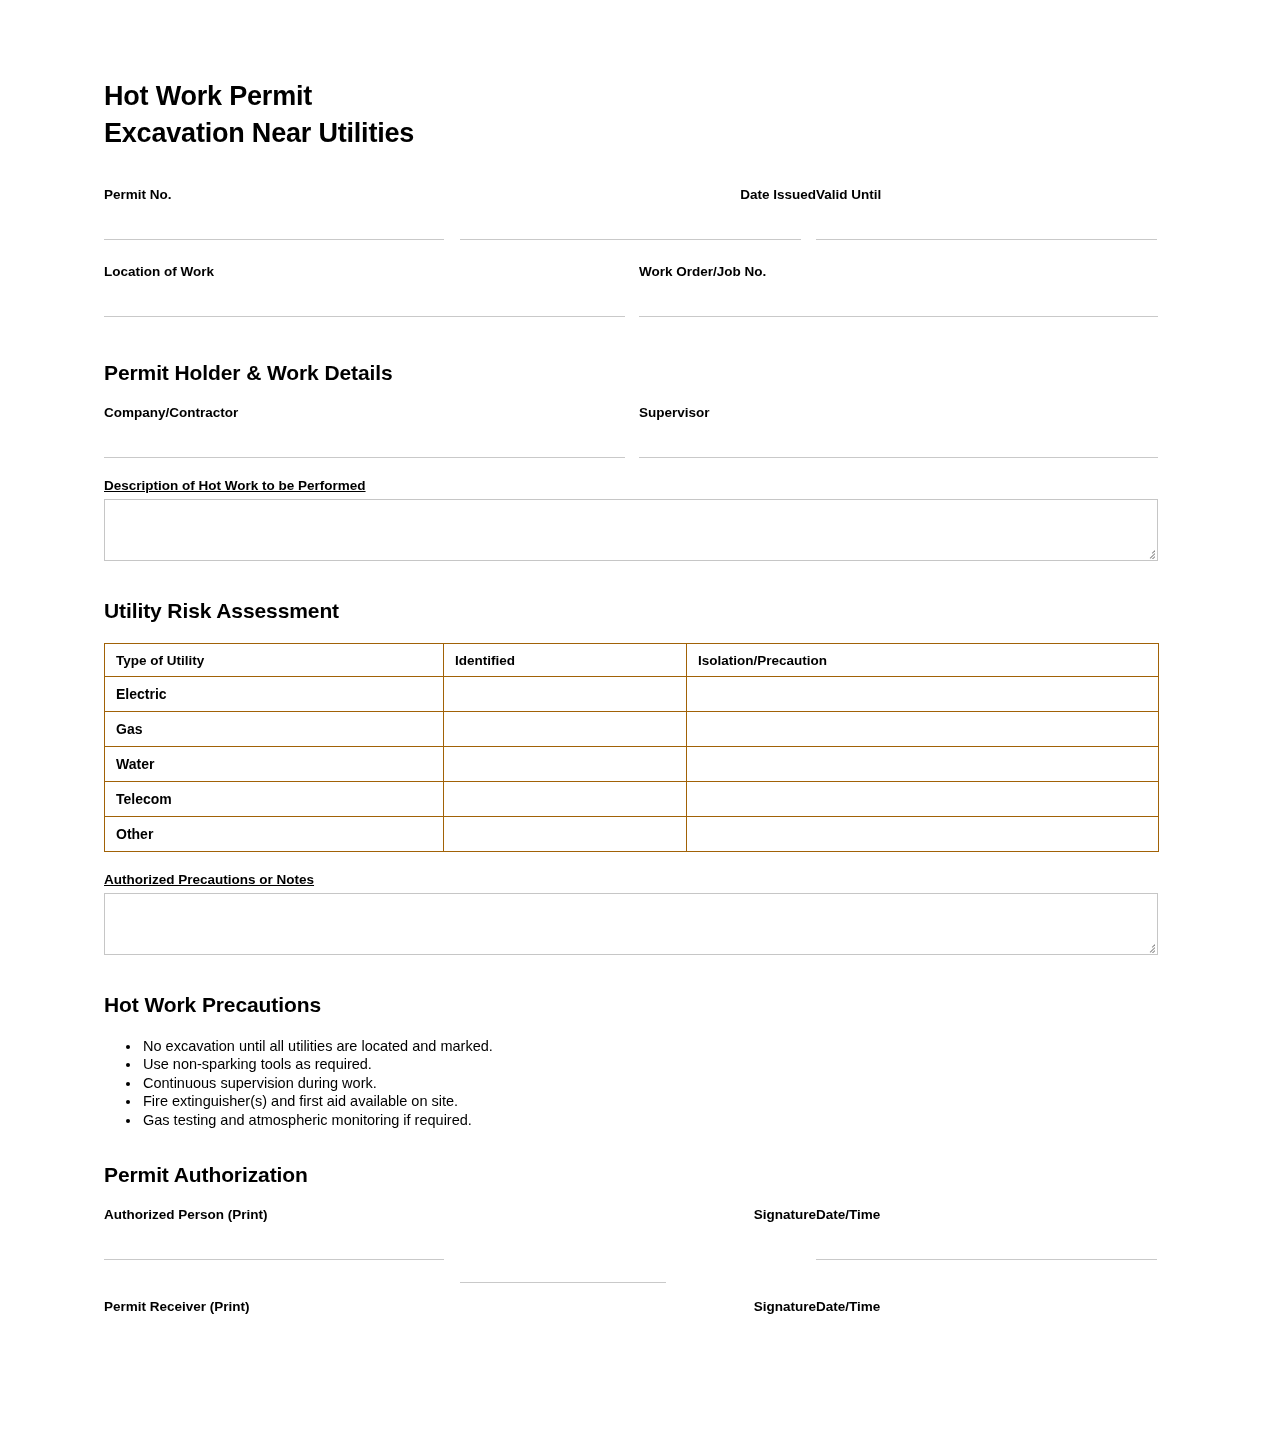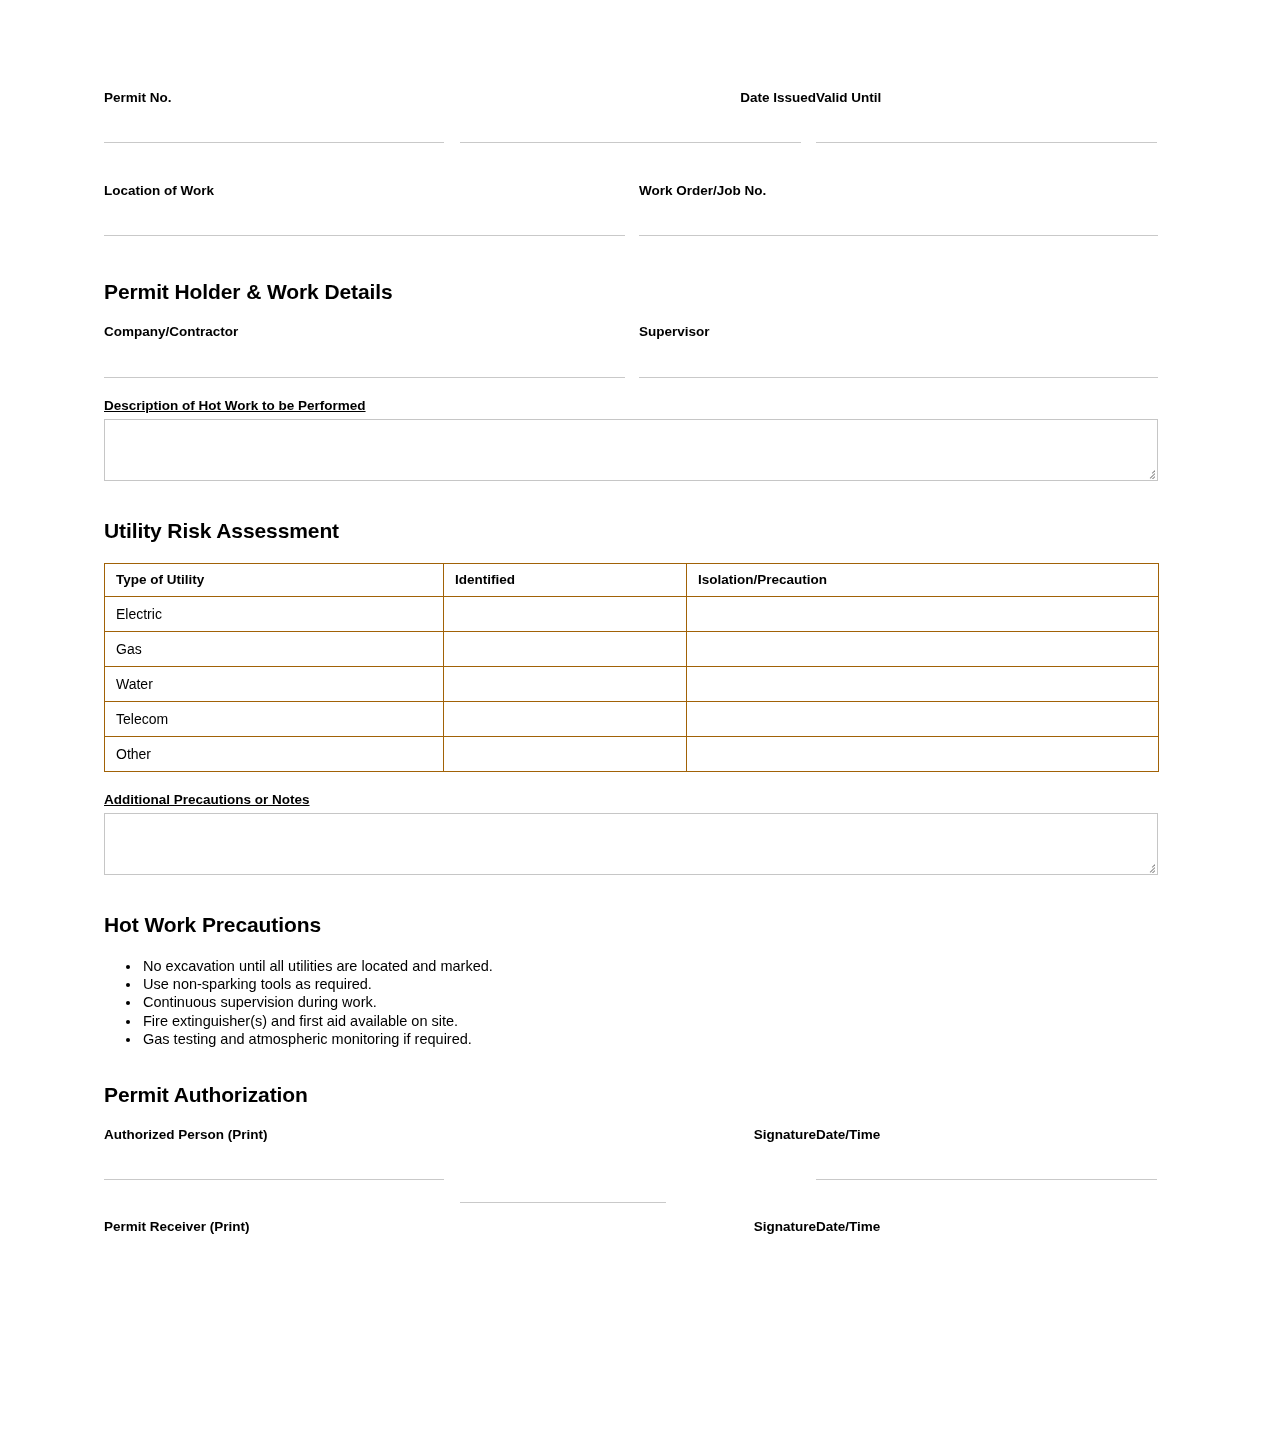--- a/index.html
+++ b/index.html
@@ -64,21 +64,21 @@
   .row-top { margin-bottom: 0; }
   .row-top .f1 { width: 356px; }
   .row-top .f2 { width: 356px; text-align: right; }
   .row-top .f3 { width: 342px; }
   .row-top .field-rule { margin-top: 36px; }
   .row-top .f1 .field-rule { width: 340px; }
   .row-top .f2 .field-rule { width: 341px; }
   .row-top .f3 .field-rule { width: 341px; }
 
   
-  .row-loc { margin-top: 40px; }
+  .row-loc { margin-top: 24px; }
   .row-loc .f1 { width: 535px; }
   .row-loc .f2 { width: 519px; }
   .row-loc .field-rule { margin-top: 36px; }
   .row-loc .f1 .field-rule { width: 521px; }
   .row-loc .f2 .field-rule { width: 519px; }
 
   
   .row-company .f1 { width: 535px; }
   .row-company .f2 { width: 519px; }
   .row-company .field-rule { margin-top: 36px; }
@@ -132,21 +132,21 @@
     vertical-align: middle;
     padding: 0 0 0 11px;
   }
   .risk-table th {
     font-size: 13.5px;
     font-weight: bold;
     height: 33px;
   }
   .risk-table td {
     font-size: 14px;
-    font-weight: normal;
+    font-weight: bold;
     height: 35px;
     margin-left: 44px;
   }
   .col-type { width: 339px; }
   .col-identified { width: 243px; }
   .col-isolation { width: 472px; }
 
   
   .precaution-list {
     margin: 0;
@@ -175,20 +175,24 @@
   .spacer-16 { height: 16px; }
   .spacer-34 { height: 34px; }
   .spacer-38 { height: 38px; }
   .spacer-44 { height: 44px; }
 </style>
 </head>
 <body>
 
 <div class="page">
 
+  <h1 class="doc-title">
+    <span class="line">Hot Work Permit</span>
+    <span class="line">Excavation Near Utilities</span>
+  </h1>
 
   <div class="field-row row-top">
     <div class="field f1">
       <div class="field-label">Permit No.</div>
       <div class="field-rule"></div>
     </div>
     <div class="field f2">
       <div class="field-label">Date Issued</div>
       <div class="field-rule"></div>
     </div>
@@ -267,21 +271,21 @@
         <td></td>
       </tr>
       <tr>
         <td>Other</td>
         <td></td>
         <td></td>
       </tr>
     </tbody>
   </table>
 
-  <div class="ta-label">Additional Precautions or Notes</div>
+  <div class="ta-label">Authorized Precautions or Notes</div>
   <div class="textarea-box">
     <span class="resize-grip">
         <i></i>
         <i></i>
         <i></i>
       </span>
   </div>
 
   <div class="spacer-38"></div>
 

